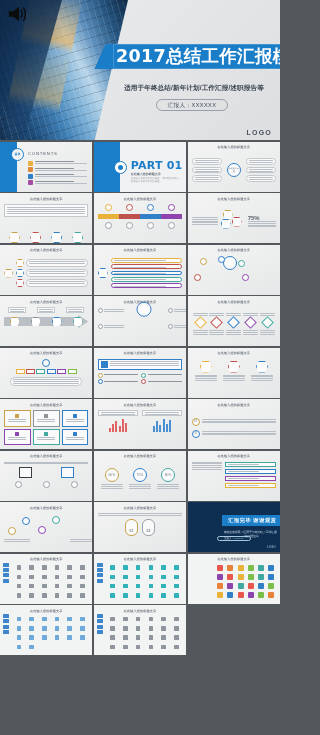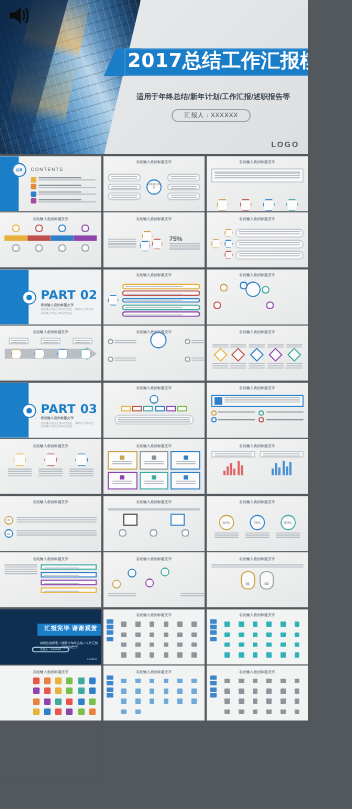--- a/index.html
+++ b/index.html
@@ -224,20 +224,29 @@
           </div>
           <div class="cov-row">
             <div class="cov-chip" style="background: rgb(162, 74, 166);"></div>
             <div class="cov-lines">
               <div class="ln dark" style="width: 72%;"></div>
               <div class="ln" style="width: 95%;"></div>
             </div>
           </div>
         </div>
       </div>
+      <div class="slide part">
+        <div class="part-bar"></div>
+        <div class="part-ring">
+          <div style="width: 5px; height: 5px; border-radius: 50%; background: rgb(27, 126, 201);"></div>
+        </div>
+        <div class="part-num">PART 01</div>
+        <div class="part-cn">在此输入您的标题文字</div>
+        <div class="part-txt">在此输入您的文字内容描述，请替换文字内容，在此输入您的文字内容描述。</div>
+      </div>
       <div class="slide">
         <div class="slide-head">在此输入您的标题文字</div>
         <div class="sbody" style="display: flex; align-items: center; justify-content: space-between;">
           <div style="display: flex; flex-direction: column; gap: 2.2px; width: 30px;">
             <div class="pill" style="height: 6.5px; padding: 1px 2px;">
               <div class="ln"></div>
               <div class="ln"></div>
             </div>
             <div class="pill" style="height: 6.5px; padding: 1px 2px;">
               <div class="ln"></div>
@@ -353,29 +362,20 @@
             <div style="display: flex; align-items: center; gap: 2px;">
               <div class="hex" style="width: 8px; height: 8px; border-color: rgb(192, 80, 77);"></div>
               <div class="pill" style="flex: 1 1 0%; height: 8px; padding: 1.4px 2px;">
                 <div class="ln"></div>
                 <div class="ln"></div>
               </div>
             </div>
           </div>
         </div>
       </div>
-      <div class="slide part">
-        <div class="part-bar"></div>
-        <div class="part-ring">
-          <div style="width: 5px; height: 5px; border-radius: 50%; background: rgb(27, 126, 201);"></div>
-        </div>
-        <div class="part-num">PART 02</div>
-        <div class="part-cn">在此输入您的标题文字</div>
-        <div class="part-txt">在此输入您的文字内容描述，请替换文字内容，在此输入您的文字内容描述。</div>
-      </div>
       <div class="slide">
         <div class="slide-head">在此输入您的标题文字</div>
         <div class="sbody" style="display: flex; align-items: center; gap: 3px;">
           <div class="hex" style="width: 10px; height: 10px; border-color: rgb(47, 127, 201); flex: 0 0 auto;"></div>
           <div style="flex: 1 1 0%; display: flex; flex-direction: column; gap: 1.6px;">
             <div class="pill" style="height: 4.6px; border-color: rgb(232, 178, 58); padding: 1.4px 2px;">
               <div class="ln" style="width: 80%;"></div>
             </div>
             <div class="pill" style="height: 4.6px; border-color: rgb(192, 80, 77); padding: 1.4px 2px;">
               <div class="ln" style="width: 80%;"></div>
@@ -519,29 +519,20 @@
               <div class="ln"></div>
             </div>
             <div style="width: 9px; height: 9px; border: 0.8px solid rgb(63, 169, 160); transform: rotate(45deg); background: rgb(251, 251, 251);"></div>
             <div style="width: 100%; margin-top: 2px;">
               <div class="ln"></div>
               <div class="ln"></div>
               <div class="ln"></div>
             </div>
           </div>
         </div>
-      </div>
-      <div class="slide part">
-        <div class="part-bar"></div>
-        <div class="part-ring">
-          <div style="width: 5px; height: 5px; border-radius: 50%; background: rgb(27, 126, 201);"></div>
-        </div>
-        <div class="part-num">PART 03</div>
-        <div class="part-cn">在此输入您的标题文字</div>
-        <div class="part-txt">在此输入您的文字内容描述，请替换文字内容，在此输入您的文字内容描述。</div>
       </div>
       <div class="slide">
         <div class="slide-head">在此输入您的标题文字</div>
         <div class="sbody" style="display: flex; flex-direction: column; align-items: center; gap: 2.5px;">
           <div class="circ" style="width: 8px; height: 8px; border-color: rgb(47, 127, 201);"></div>
           <div style="display: flex; gap: 1.4px; width: 100%; justify-content: center;">
             <div class="rect" style="width: 9px; height: 5px; border-color: rgb(232, 178, 58);"></div>
             <div class="rect" style="width: 9px; height: 5px; border-color: rgb(192, 80, 77);"></div>
             <div class="rect" style="width: 9px; height: 5px; border-color: rgb(63, 169, 160);"></div>
             <div class="rect" style="width: 9px; height: 5px; border-color: rgb(47, 127, 201);"></div>

